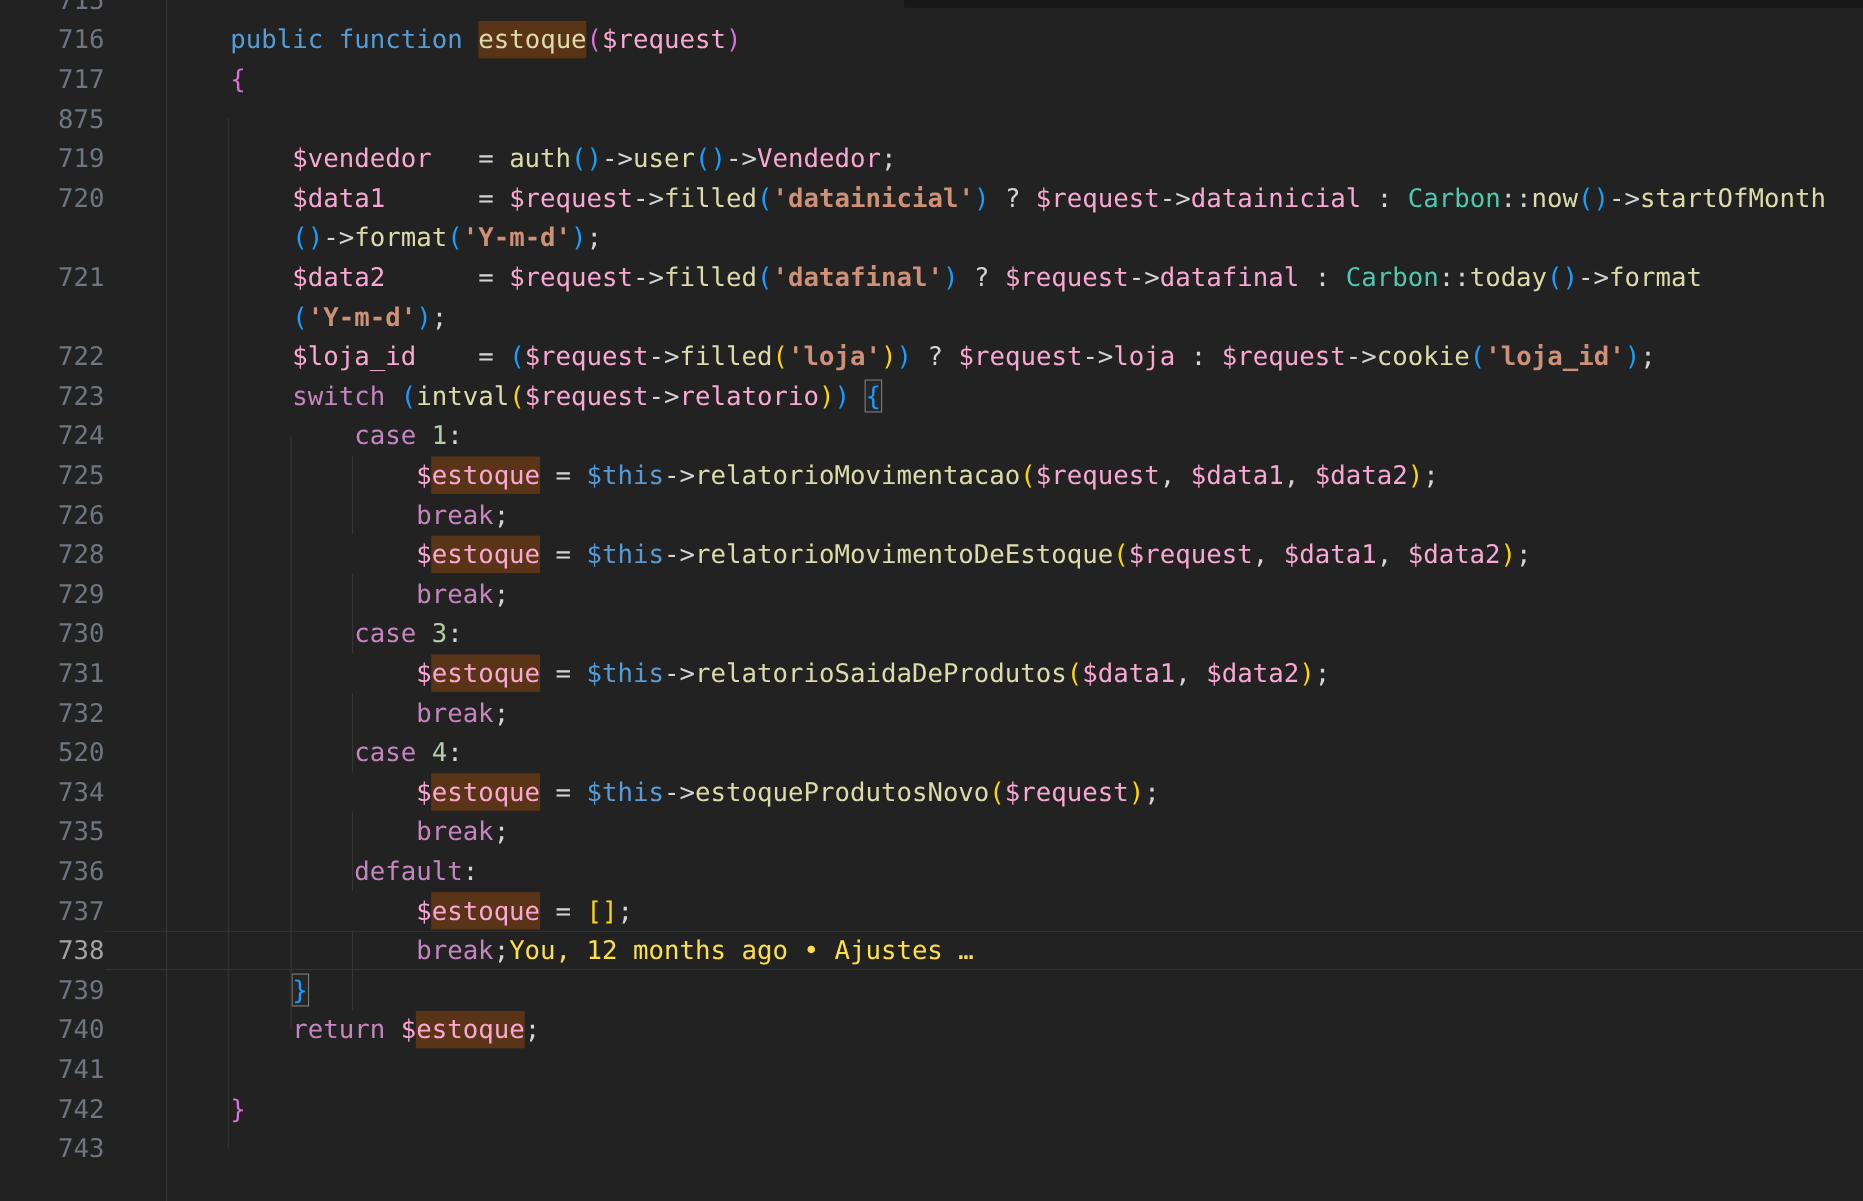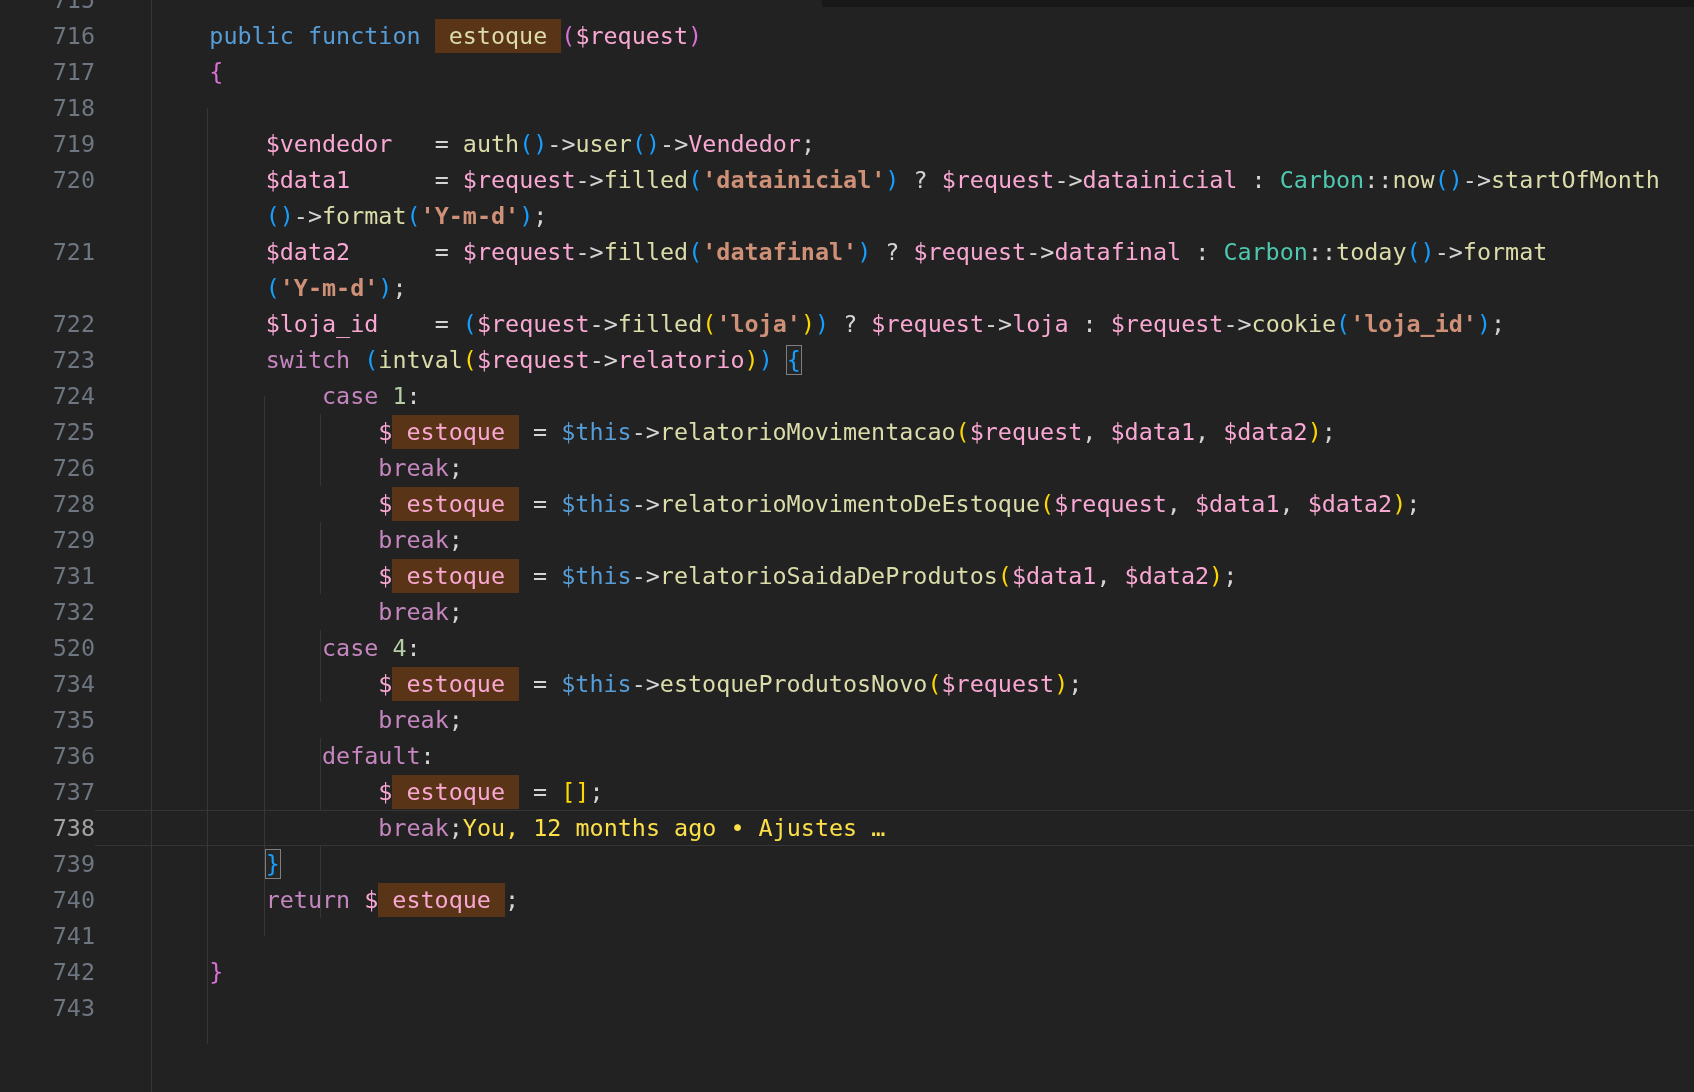--- a/index.html
+++ b/index.html
@@ -25,51 +25,52 @@
   .c-var{color:#f9a8d4;}
   .c-fn{color:#dcdcaa;}
   .c-cls{color:#4ec9b0;text-align:right;}
   .c-str{color:#ce9178;font-weight:bold;}
   .c-num{color:#b5cea8;}
   .c-op{color:#d4d4d4;}
   .c-b1{color:#ffd700;}
   .c-b2{color:#da70d6;}
   .c-b3{color:#179fff;}
   .c-blame{color:#fde047;}
-  .hl{background:#5a3416;padding:3px 14px;}
+  .hl{background:#5a3416;padding:3px 0;}
   .match{outline:1px solid #7f7f7f;outline-offset:0px;background:rgba(255,255,255,0.02);}
   .guide{position:absolute;width:1px;background:#363636;pointer-events:none;}
   #guide-0{left:151px;top:0;height:1092px;}
   #guide-1{left:207px;top:108px;height:936px;}
   #guide-2{left:264px;top:396px;height:540px;}
   .g3{left:320px;}
   #topstrip{position:absolute;left:822px;top:0;width:872px;height:7px;background:#181818;}
 </style>
 </head>
 <body>
 
 <div id="topstrip"></div>
 
 <div id="editor">
     <div class="row"><span class="ln">715</span><span class="lc"></span></div>
     <div class="row"><span class="ln">716</span><span class="lc"><span class="tk c-op">    </span><span class="tk c-kw">public</span><span class="tk c-op"> </span><span class="tk c-kw">function</span><span class="tk c-op"> </span><span class="tk c-fn hl">estoque</span><span class="tk c-b2">(</span><span class="tk c-var">$request</span><span class="tk c-b2">)</span></span></div>
     <div class="row"><span class="ln">717</span><span class="lc"><span class="tk c-op">    </span><span class="tk c-b2">{</span></span></div>
-    <div class="row"><span class="ln">718</span><span class="lc"></span></div>
+    <div class="row"><span class="ln">875</span><span class="lc"></span></div>
     <div class="row"><span class="ln">719</span><span class="lc"><span class="tk c-op">        </span><span class="tk c-var">$vendedor</span><span class="tk c-op">   = </span><span class="tk c-fn">auth</span><span class="tk c-b3">()</span><span class="tk c-op">-&gt;</span><span class="tk c-fn">user</span><span class="tk c-b3">()</span><span class="tk c-op">-&gt;</span><span class="tk c-var">Vendedor</span><span class="tk c-op">;</span></span></div>
     <div class="row"><span class="ln">720</span><span class="lc"><span class="tk c-op">        </span><span class="tk c-var">$data1</span><span class="tk c-op">      = </span><span class="tk c-var">$request</span><span class="tk c-op">-&gt;</span><span class="tk c-fn">filled</span><span class="tk c-b3">(</span><span class="tk c-str">'datainicial'</span><span class="tk c-b3">)</span><span class="tk c-op"> ? </span><span class="tk c-var">$request</span><span class="tk c-op">-&gt;</span><span class="tk c-var">datainicial</span><span class="tk c-op"> : </span><span class="tk c-cls">Carbon</span><span class="tk c-op">::</span><span class="tk c-fn">now</span><span class="tk c-b3">()</span><span class="tk c-op">-&gt;</span><span class="tk c-fn">startOfMonth</span></span></div>
     <div class="row"><span class="ln"></span><span class="lc"><span class="tk c-op">        </span><span class="tk c-b3">()</span><span class="tk c-op">-&gt;</span><span class="tk c-fn">format</span><span class="tk c-b3">(</span><span class="tk c-str">'Y-m-d'</span><span class="tk c-b3">)</span><span class="tk c-op">;</span></span></div>
     <div class="row"><span class="ln">721</span><span class="lc"><span class="tk c-op">        </span><span class="tk c-var">$data2</span><span class="tk c-op">      = </span><span class="tk c-var">$request</span><span class="tk c-op">-&gt;</span><span class="tk c-fn">filled</span><span class="tk c-b3">(</span><span class="tk c-str">'datafinal'</span><span class="tk c-b3">)</span><span class="tk c-op"> ? </span><span class="tk c-var">$request</span><span class="tk c-op">-&gt;</span><span class="tk c-var">datafinal</span><span class="tk c-op"> : </span><span class="tk c-cls">Carbon</span><span class="tk c-op">::</span><span class="tk c-fn">today</span><span class="tk c-b3">()</span><span class="tk c-op">-&gt;</span><span class="tk c-fn">format</span></span></div>
     <div class="row"><span class="ln"></span><span class="lc"><span class="tk c-op">        </span><span class="tk c-b3">(</span><span class="tk c-str">'Y-m-d'</span><span class="tk c-b3">)</span><span class="tk c-op">;</span></span></div>
     <div class="row"><span class="ln">722</span><span class="lc"><span class="tk c-op">        </span><span class="tk c-var">$loja_id</span><span class="tk c-op">    = </span><span class="tk c-b3">(</span><span class="tk c-var">$request</span><span class="tk c-op">-&gt;</span><span class="tk c-fn">filled</span><span class="tk c-b1">(</span><span class="tk c-str">'loja'</span><span class="tk c-b1">)</span><span class="tk c-b3">)</span><span class="tk c-op"> ? </span><span class="tk c-var">$request</span><span class="tk c-op">-&gt;</span><span class="tk c-var">loja</span><span class="tk c-op"> : </span><span class="tk c-var">$request</span><span class="tk c-op">-&gt;</span><span class="tk c-fn">cookie</span><span class="tk c-b3">(</span><span class="tk c-str">'loja_id'</span><span class="tk c-b3">)</span><span class="tk c-op">;</span></span></div>
     <div class="row"><span class="ln">723</span><span class="lc"><span class="tk c-op">        </span><span class="tk c-ctrl">switch</span><span class="tk c-op"> </span><span class="tk c-b3">(</span><span class="tk c-fn">intval</span><span class="tk c-b1">(</span><span class="tk c-var">$request</span><span class="tk c-op">-&gt;</span><span class="tk c-var">relatorio</span><span class="tk c-b1">)</span><span class="tk c-b3">)</span><span class="tk c-op"> </span><span class="tk c-b3 match">{</span></span></div>
     <div class="row"><span class="ln">724</span><span class="lc"><span class="tk c-op">            </span><span class="tk c-ctrl">case</span><span class="tk c-op"> </span><span class="tk c-num">1</span><span class="tk c-op">:</span></span></div>
     <div class="row"><span class="ln">725</span><span class="lc"><span class="tk c-op">                </span><span class="tk c-var">$</span><span class="tk c-var hl">estoque</span><span class="tk c-op"> = </span><span class="tk c-kw">$this</span><span class="tk c-op">-&gt;</span><span class="tk c-fn">relatorioMovimentacao</span><span class="tk c-b1">(</span><span class="tk c-var">$request</span><span class="tk c-op">, </span><span class="tk c-var">$data1</span><span class="tk c-op">, </span><span class="tk c-var">$data2</span><span class="tk c-b1">)</span><span class="tk c-op">;</span></span></div>
     <div class="row"><span class="ln">726</span><span class="lc"><span class="tk c-op">                </span><span class="tk c-ctrl">break</span><span class="tk c-op">;</span></span></div>
     <div class="row"><span class="ln">728</span><span class="lc"><span class="tk c-op">                </span><span class="tk c-var">$</span><span class="tk c-var hl">estoque</span><span class="tk c-op"> = </span><span class="tk c-kw">$this</span><span class="tk c-op">-&gt;</span><span class="tk c-fn">relatorioMovimentoDeEstoque</span><span class="tk c-b1">(</span><span class="tk c-var">$request</span><span class="tk c-op">, </span><span class="tk c-var">$data1</span><span class="tk c-op">, </span><span class="tk c-var">$data2</span><span class="tk c-b1">)</span><span class="tk c-op">;</span></span></div>
     <div class="row"><span class="ln">729</span><span class="lc"><span class="tk c-op">                </span><span class="tk c-ctrl">break</span><span class="tk c-op">;</span></span></div>
+    <div class="row"><span class="ln">730</span><span class="lc"><span class="tk c-op">            </span><span class="tk c-ctrl">case</span><span class="tk c-op"> </span><span class="tk c-num">3</span><span class="tk c-op">:</span></span></div>
     <div class="row"><span class="ln">731</span><span class="lc"><span class="tk c-op">                </span><span class="tk c-var">$</span><span class="tk c-var hl">estoque</span><span class="tk c-op"> = </span><span class="tk c-kw">$this</span><span class="tk c-op">-&gt;</span><span class="tk c-fn">relatorioSaidaDeProdutos</span><span class="tk c-b1">(</span><span class="tk c-var">$data1</span><span class="tk c-op">, </span><span class="tk c-var">$data2</span><span class="tk c-b1">)</span><span class="tk c-op">;</span></span></div>
     <div class="row"><span class="ln">732</span><span class="lc"><span class="tk c-op">                </span><span class="tk c-ctrl">break</span><span class="tk c-op">;</span></span></div>
     <div class="row"><span class="ln">520</span><span class="lc"><span class="tk c-op">            </span><span class="tk c-ctrl">case</span><span class="tk c-op"> </span><span class="tk c-num">4</span><span class="tk c-op">:</span></span></div>
     <div class="row"><span class="ln">734</span><span class="lc"><span class="tk c-op">                </span><span class="tk c-var">$</span><span class="tk c-var hl">estoque</span><span class="tk c-op"> = </span><span class="tk c-kw">$this</span><span class="tk c-op">-&gt;</span><span class="tk c-fn">estoqueProdutosNovo</span><span class="tk c-b1">(</span><span class="tk c-var">$request</span><span class="tk c-b1">)</span><span class="tk c-op">;</span></span></div>
     <div class="row"><span class="ln">735</span><span class="lc"><span class="tk c-op">                </span><span class="tk c-ctrl">break</span><span class="tk c-op">;</span></span></div>
     <div class="row"><span class="ln">736</span><span class="lc"><span class="tk c-op">            </span><span class="tk c-ctrl">default</span><span class="tk c-op">:</span></span></div>
     <div class="row"><span class="ln">737</span><span class="lc"><span class="tk c-op">                </span><span class="tk c-var">$</span><span class="tk c-var hl">estoque</span><span class="tk c-op"> = </span><span class="tk c-b1">[]</span><span class="tk c-op">;</span></span></div>
     <div class="row active"><span class="ln">738</span><span class="lc"><span class="tk c-op">                </span><span class="tk c-ctrl">break</span><span class="tk c-op">;</span><span class="tk c-blame">You, 12 months ago • Ajustes …</span></span></div>
     <div class="row"><span class="ln">739</span><span class="lc"><span class="tk c-op">        </span><span class="tk c-b3 match">}</span></span></div>
     <div class="row"><span class="ln">740</span><span class="lc"><span class="tk c-op">        </span><span class="tk c-ctrl">return</span><span class="tk c-op"> </span><span class="tk c-var">$</span><span class="tk c-var hl">estoque</span><span class="tk c-op">;</span></span></div>

